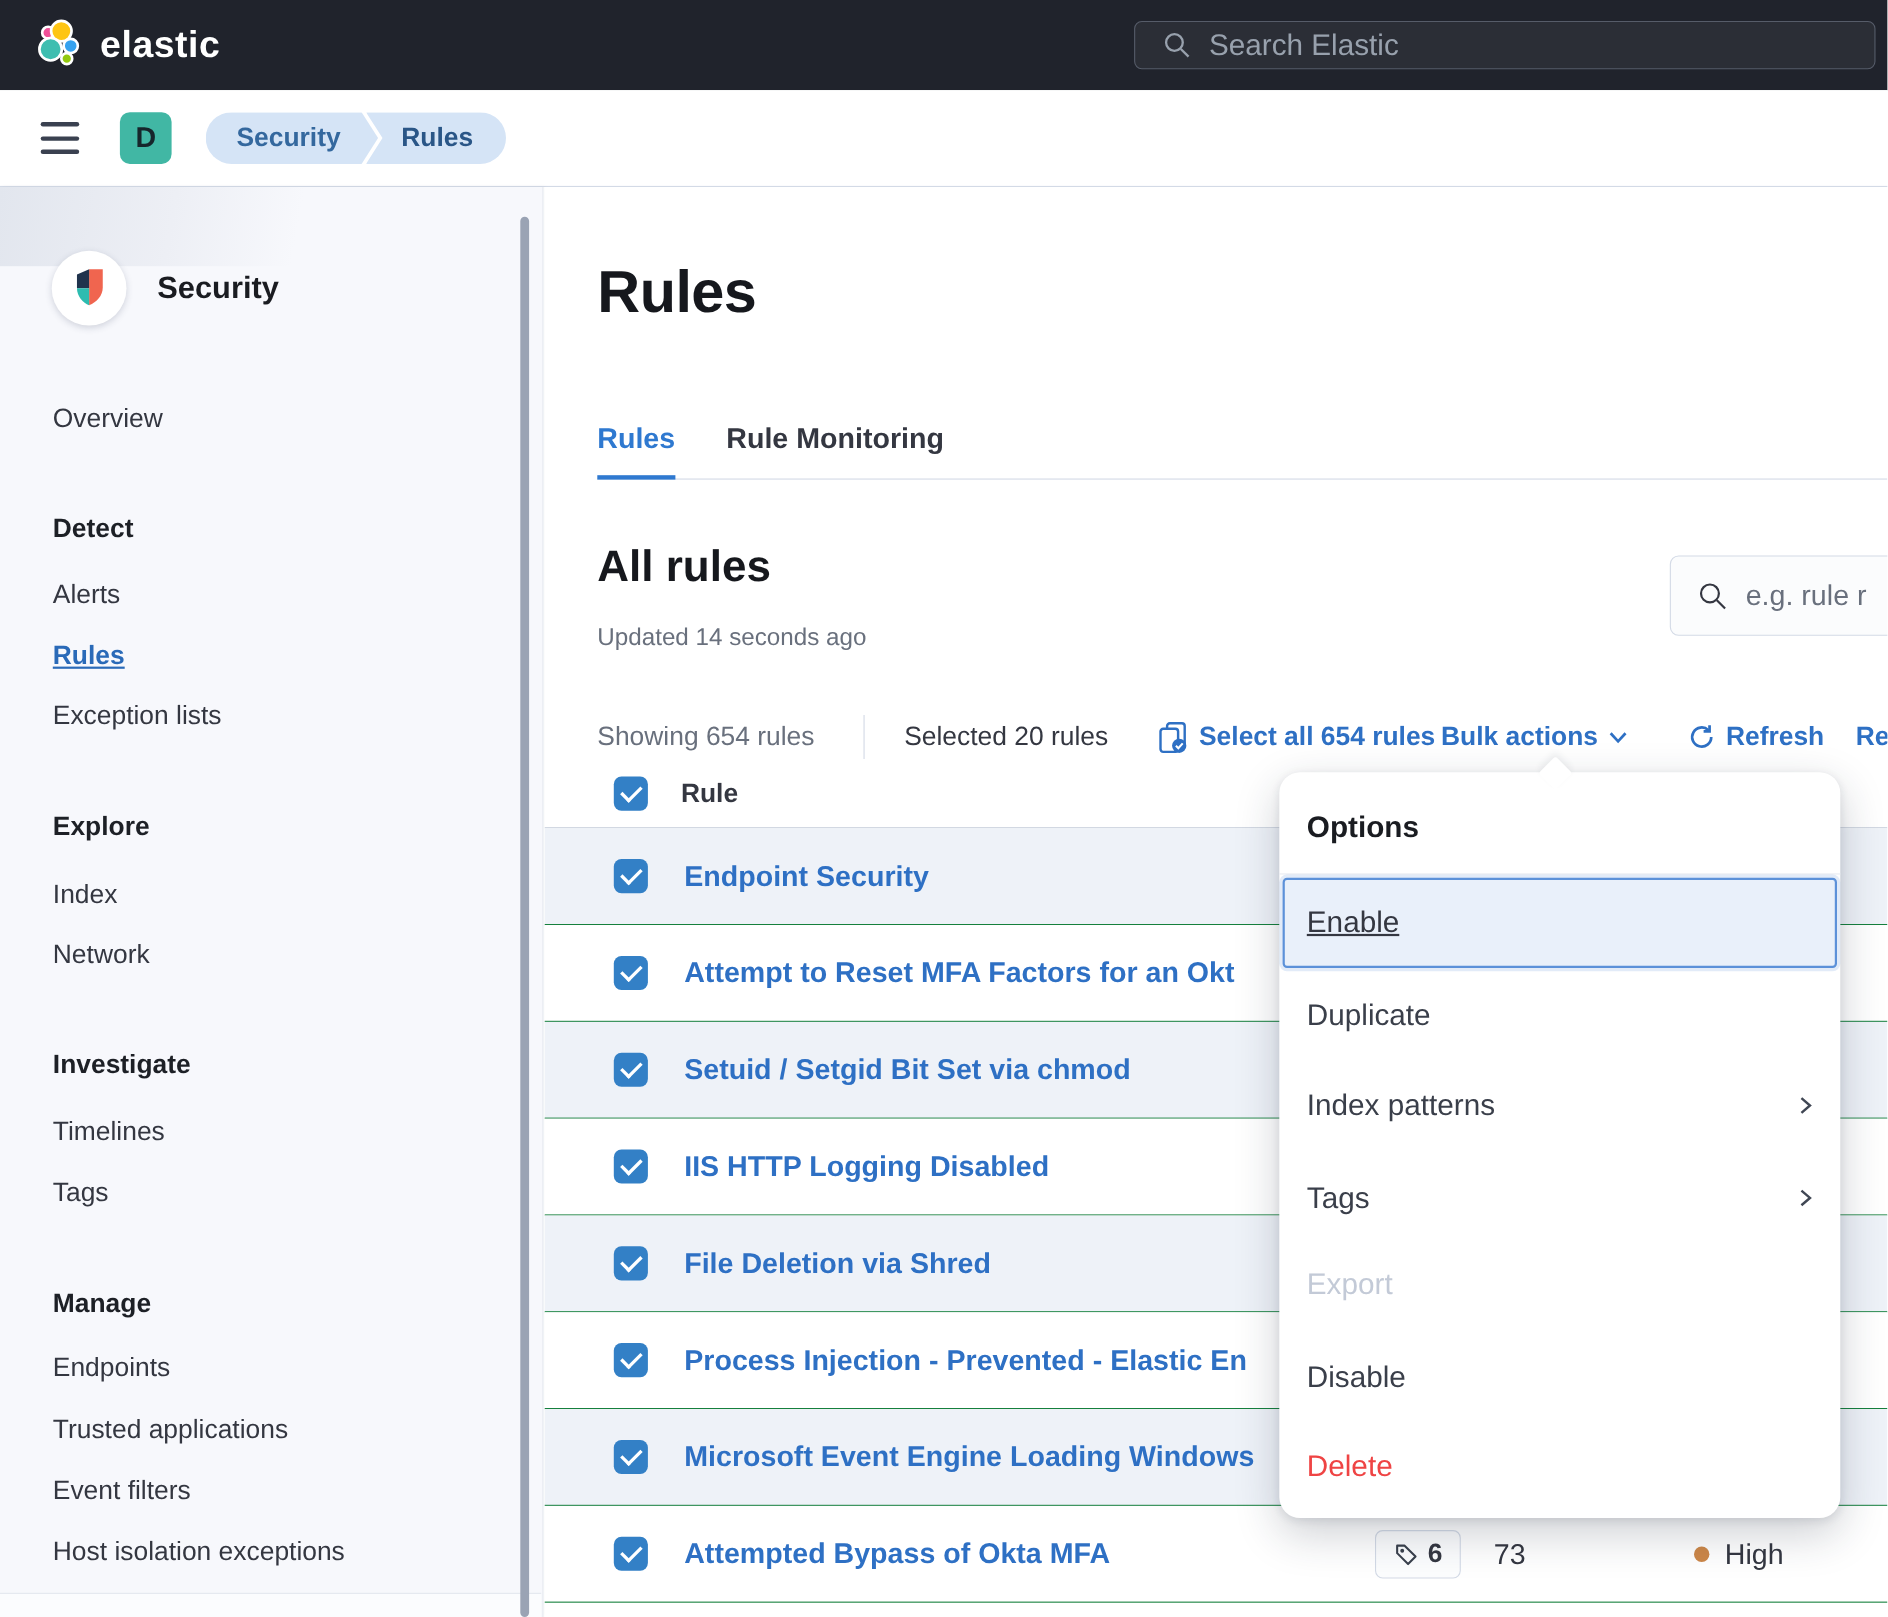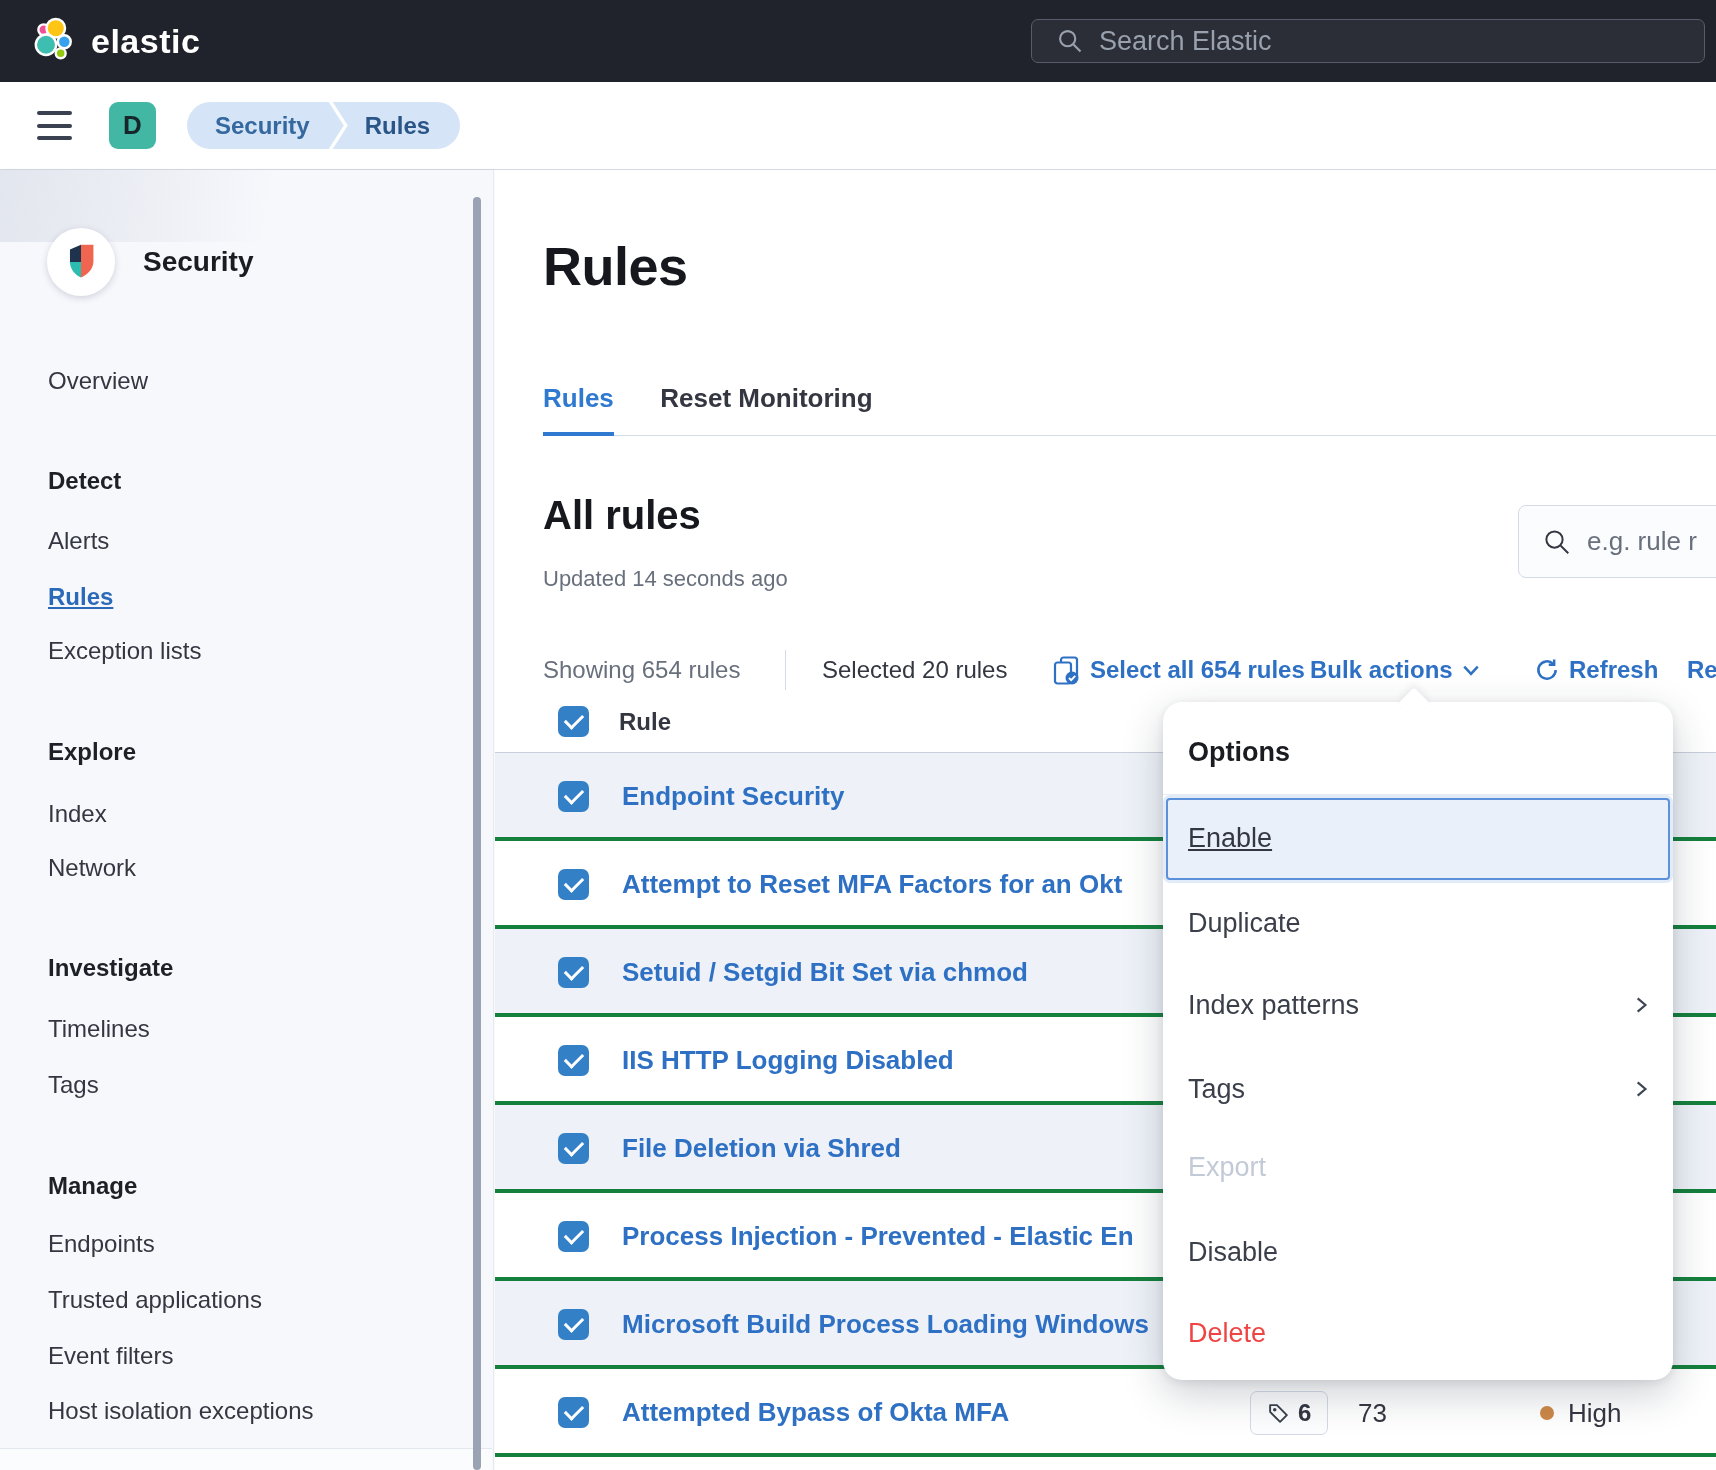--- a/index.html
+++ b/index.html
@@ -85,21 +85,21 @@
   .tb-selectall { left:557px; display:flex; align-items:center; gap:10px; height:46px; cursor:pointer; }
   .tb-link { color:#2e70c4; font-weight:700; }
   .tb-bulk { left:815px; display:flex; align-items:center; gap:9px; height:46px; cursor:pointer; }
   .tb-bulk .tb-link { }
   .tb-refresh { left:1039px; display:flex; align-items:center; gap:9px; height:46px; cursor:pointer; }
   .tb-recut { left:1192px; color:#2e70c4; font-weight:700; cursor:pointer; }
   
   .thead { position:absolute; left:0; right:0; top:520px; height:63px; border-bottom:1px solid #c8cfdb; }
   .thead .col-rule { position:absolute; left:124px; line-height:63px; font-size:24px; font-weight:700; color:#343741; }
   .rows { position:absolute; left:0; right:0; top:583px; }
-  .row { position:relative; height:88px; border-bottom:4px solid #15803d; background:#fff; }
+  .row { position:relative; height:88px; border-bottom:1px solid #15803d; background:#fff; }
   .row:nth-child(odd) { background:#eef2f8; }
   .row .rule-link { position:absolute; left:127px; line-height:87px; font-size:26px; font-weight:700; color:#2e70c4; white-space:nowrap; cursor:pointer; }
   .cb {
     position:absolute; left:63px; width:31px; height:31px; background:#3380c6; border-radius:7px; cursor:pointer;
   }
   .thead .cb { top:16px; }
   .row .cb { top:28px; }
   .cb::after {
     content:""; position:absolute; left:7px; top:8px; width:15px; height:8px;
     border-left:3.5px solid #fff; border-bottom:3.5px solid #fff; transform:rotate(-45deg);
@@ -212,21 +212,21 @@
 
   <div class="side-foot"></div>
   <div class="scroll-thumb"></div>
 </aside>
 
 <main class="main">
   <h1 class="page-title">Rules</h1>
 
   <div class="tabs">
     <span class="tab active">Rules</span>
-    <span class="tab inactive">Reset Monitoring</span>
+    <span class="tab inactive">Rule Monitoring</span>
   </div>
 
   <h2 class="section-title">All rules</h2>
   <div class="updated">Updated 14 seconds ago</div>
 
   <div class="rule-search">
     <span>
       <svg width="30" height="30" viewBox="0 0 24 24" fill="none" stroke="#343741" stroke-width="1.6">
         <circle cx="10" cy="10" r="6.5"></circle>
           <path d="M15 15 L21 21"></path>
@@ -295,21 +295,21 @@
     <div class="row">
       <span class="cb"></span>
       <span class="rule-link">File Deletion via Shred</span>
     </div>
     <div class="row">
       <span class="cb"></span>
       <span class="rule-link">Process Injection - Prevented - Elastic En</span>
     </div>
     <div class="row">
       <span class="cb"></span>
-      <span class="rule-link">Microsoft Build Process Loading Windows</span>
+      <span class="rule-link">Microsoft Event Engine Loading Windows</span>
     </div>
     <div class="row">
       <span class="cb"></span>
       <span class="rule-link">Attempted Bypass of Okta MFA</span>
       <span class="tag-badge">
         <span>
           <svg width="23" height="23" viewBox="0 0 22 22" fill="none" stroke="#39404c" stroke-width="1.8" stroke-linejoin="round">
             <path d="M3 9.5 V3 h6.5 L19 12.5 12.5 19 Z"></path>
             <circle cx="7.4" cy="7.4" r="1.7" fill="#39404c" stroke="none"></circle>
           </svg>

